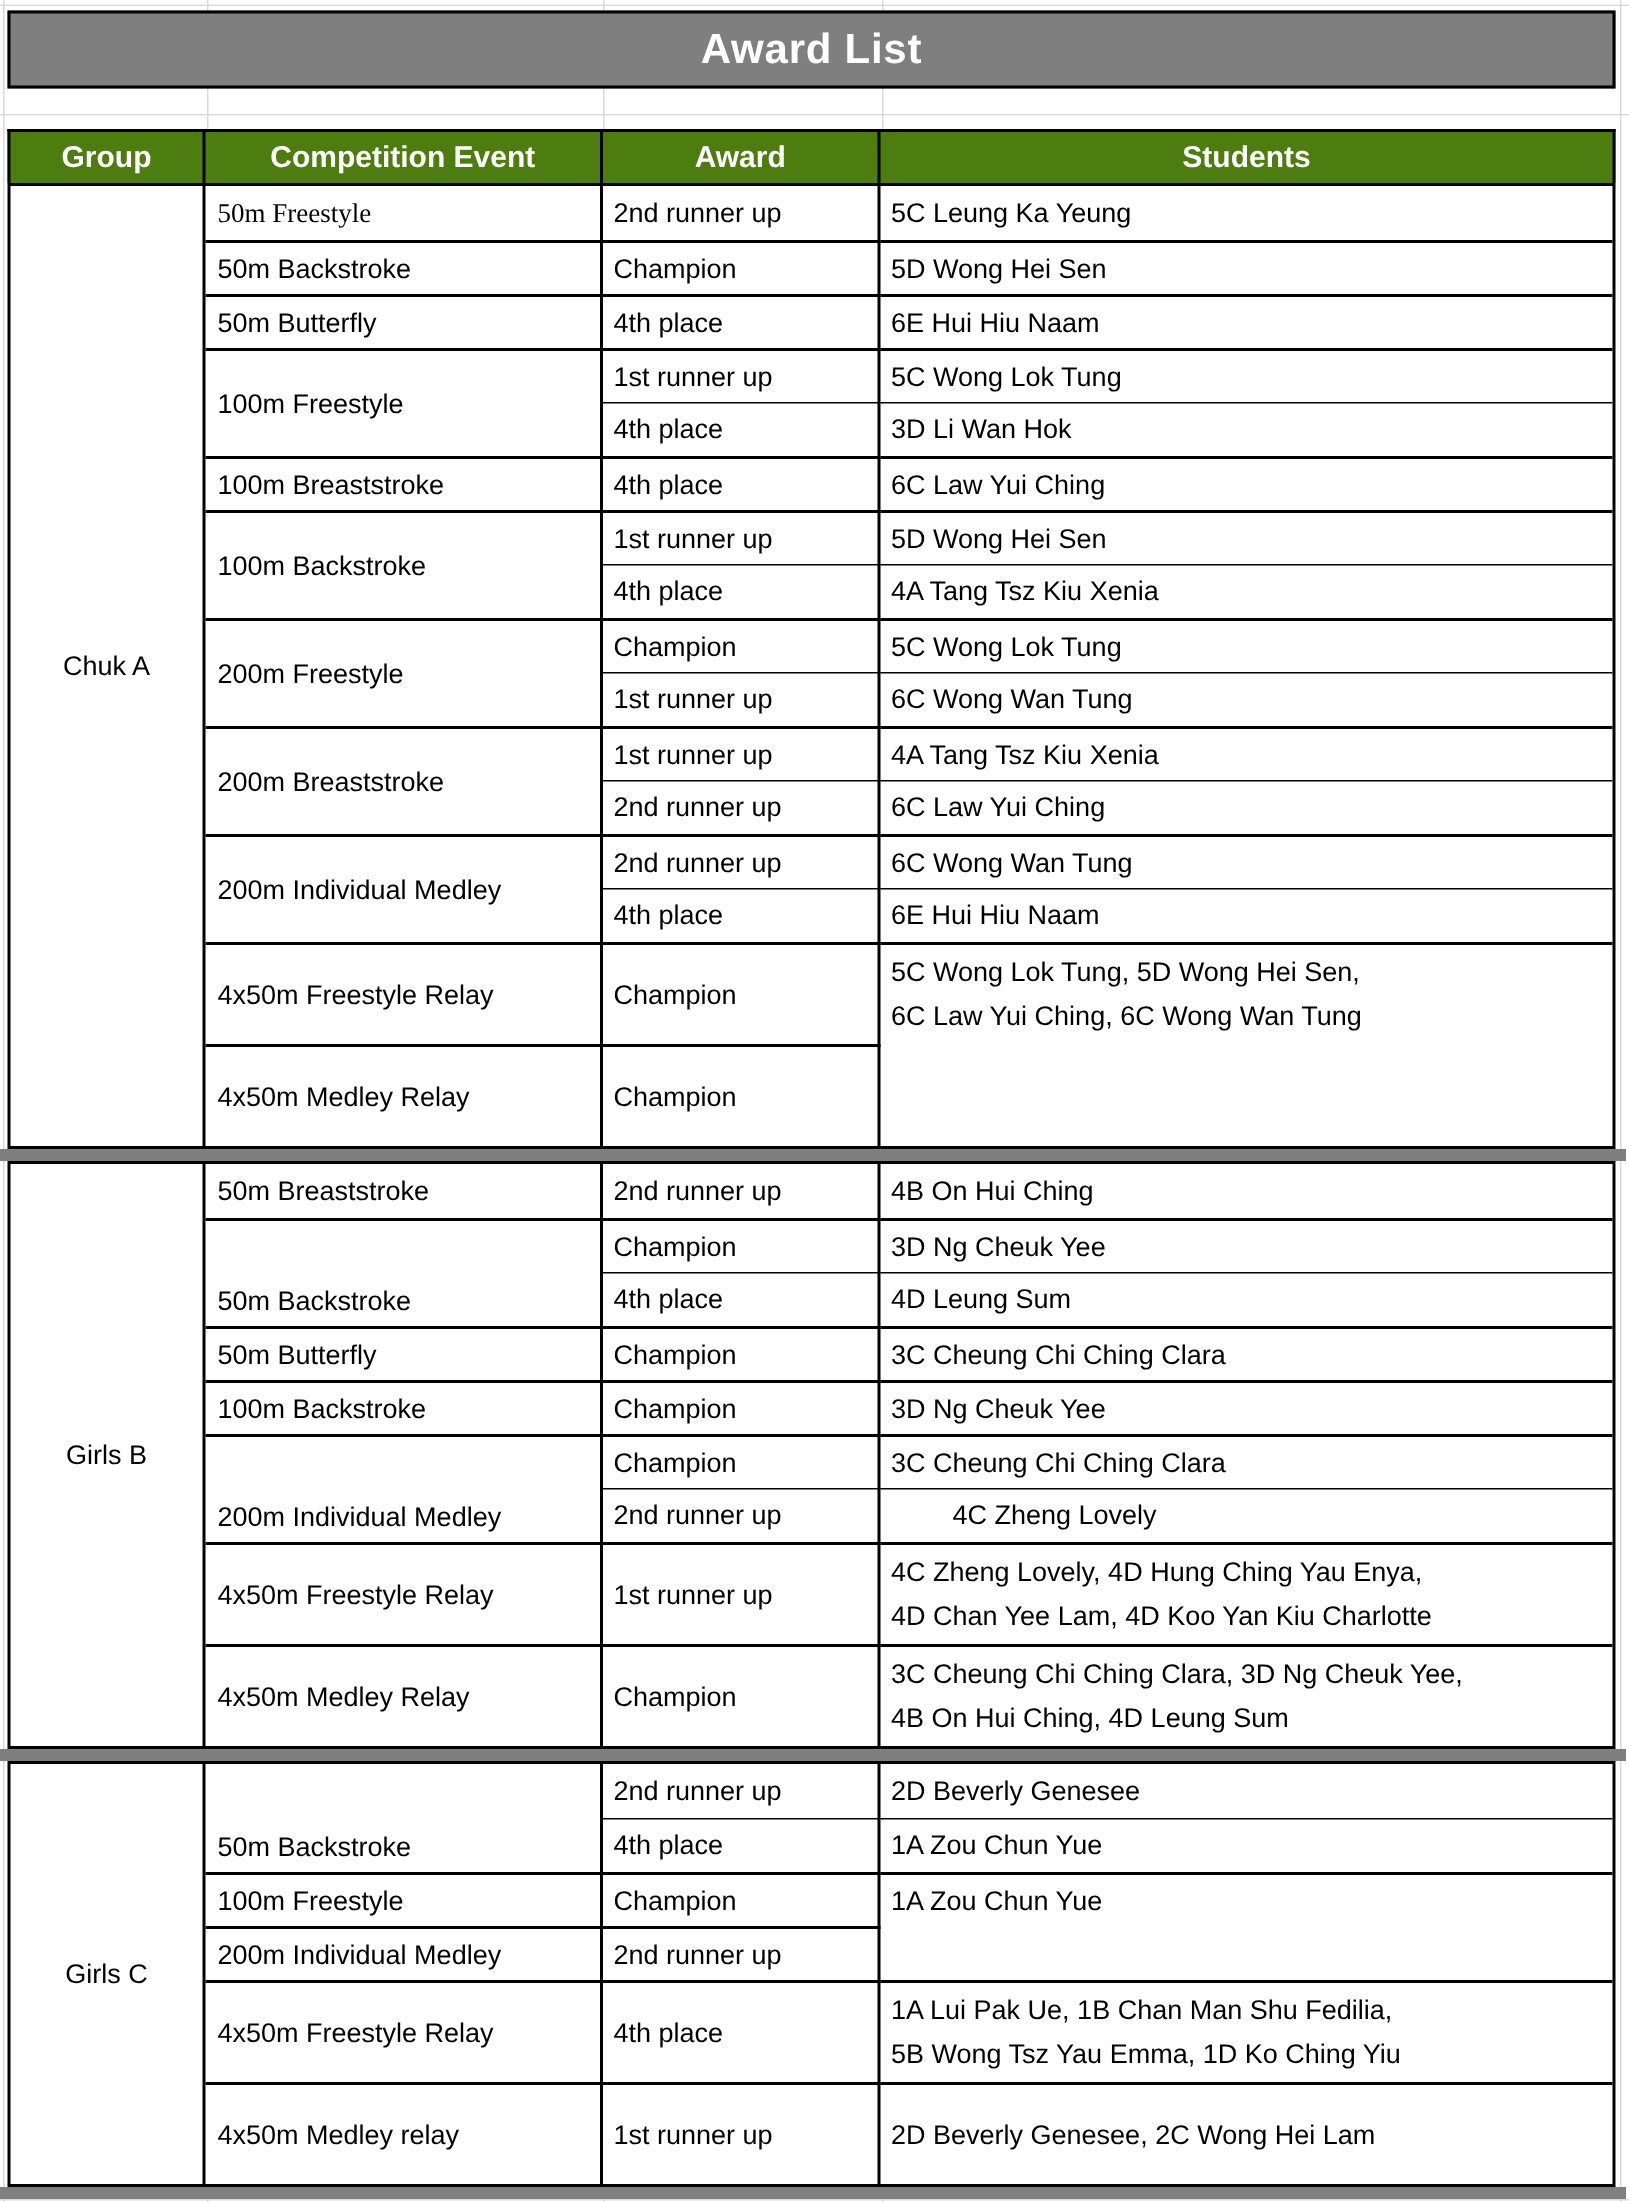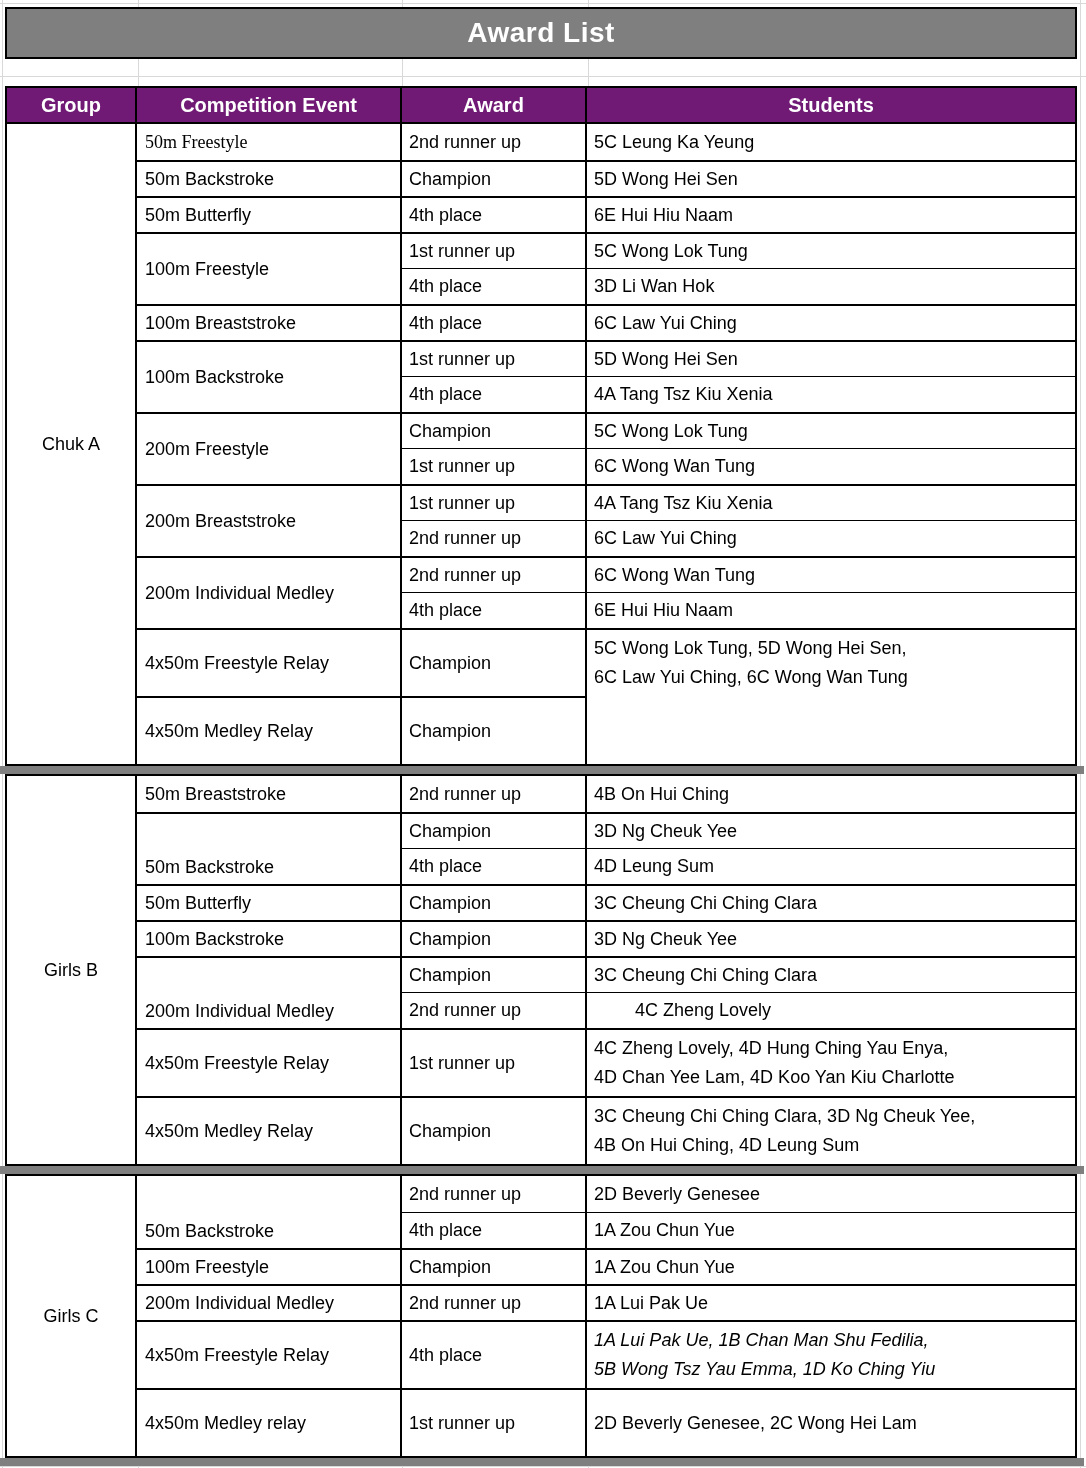--- a/index.html
+++ b/index.html
@@ -14,21 +14,21 @@
   .sheet{position:absolute;left:5px;top:7px;width:1072px;}
 
   .titlebar{
     height:48px;border:2px solid #000;background:#7f7f7f;
     display:flex;align-items:center;justify-content:center;
     color:#fff;font-weight:bold;font-size:28px;letter-spacing:0.5px;
   }
 
   .header{
     display:grid;grid-template-columns:130px 265px 185px 1fr;grid-template-rows:34px;
-    border:2px solid #000;border-bottom:none;background:#701a75;margin-top:27px;
+    border:2px solid #000;border-bottom:none;background:#4d7c0f;margin-top:27px;
   }
   .hcell{
     color:#fff;font-weight:bold;font-size:20px;
     display:flex;align-items:center;justify-content:center;
     border-right:2px solid #000;box-sizing:border-box;
   }
   .hcell:last-child{border-right:none;}
 
   .section{
     display:grid;grid-template-columns:130px 265px 185px 1fr;
@@ -214,26 +214,23 @@
         <div class="cell students-cell bt1" style="grid-row: 2;">
           <div class="students-line">1A Zou Chun Yue</div>
         </div>
         <div class="cell event-cell bt2" style="grid-row: 3 / span 1;">100m Freestyle</div>
         <div class="cell award-cell bt2" style="grid-row: 3;">Champion</div>
         <div class="cell students-cell bt2" style="grid-row: 3;">
           <div class="students-line">1A Zou Chun Yue</div>
         </div>
         <div class="cell event-cell bt2" style="grid-row: 4 / span 1;">200m Individual Medley</div>
         <div class="cell award-cell bt2" style="grid-row: 4;">2nd runner up</div>
-        <div class="cell students-cell bt2" style="grid-row: 4;">
-          <div class="students-line">1A Lui Pak Ue</div>
-        </div>
         <div class="cell event-cell bt2" style="grid-row: 5 / span 1;">4x50m Freestyle Relay</div>
         <div class="cell award-cell bt2" style="grid-row: 5;">4th place</div>
-        <div class="cell students-cell bt2" style="grid-row: 5; font-style: italic;">
+        <div class="cell students-cell bt2" style="grid-row: 5;">
           <div class="students-line">1A Lui Pak Ue, 1B Chan Man Shu Fedilia,</div>
           <div class="students-line">5B Wong Tsz Yau Emma, 1D Ko Ching Yiu</div>
         </div>
         <div class="cell event-cell bt2" style="grid-row: 6 / span 1;">4x50m Medley relay</div>
         <div class="cell award-cell bt2" style="grid-row: 6;">1st runner up</div>
         <div class="cell students-cell bt2" style="grid-row: 6;">
           <div class="students-line">2D Beverly Genesee, 2C Wong Hei Lam</div>
         </div>
       </div>
       <div class="band"></div>

